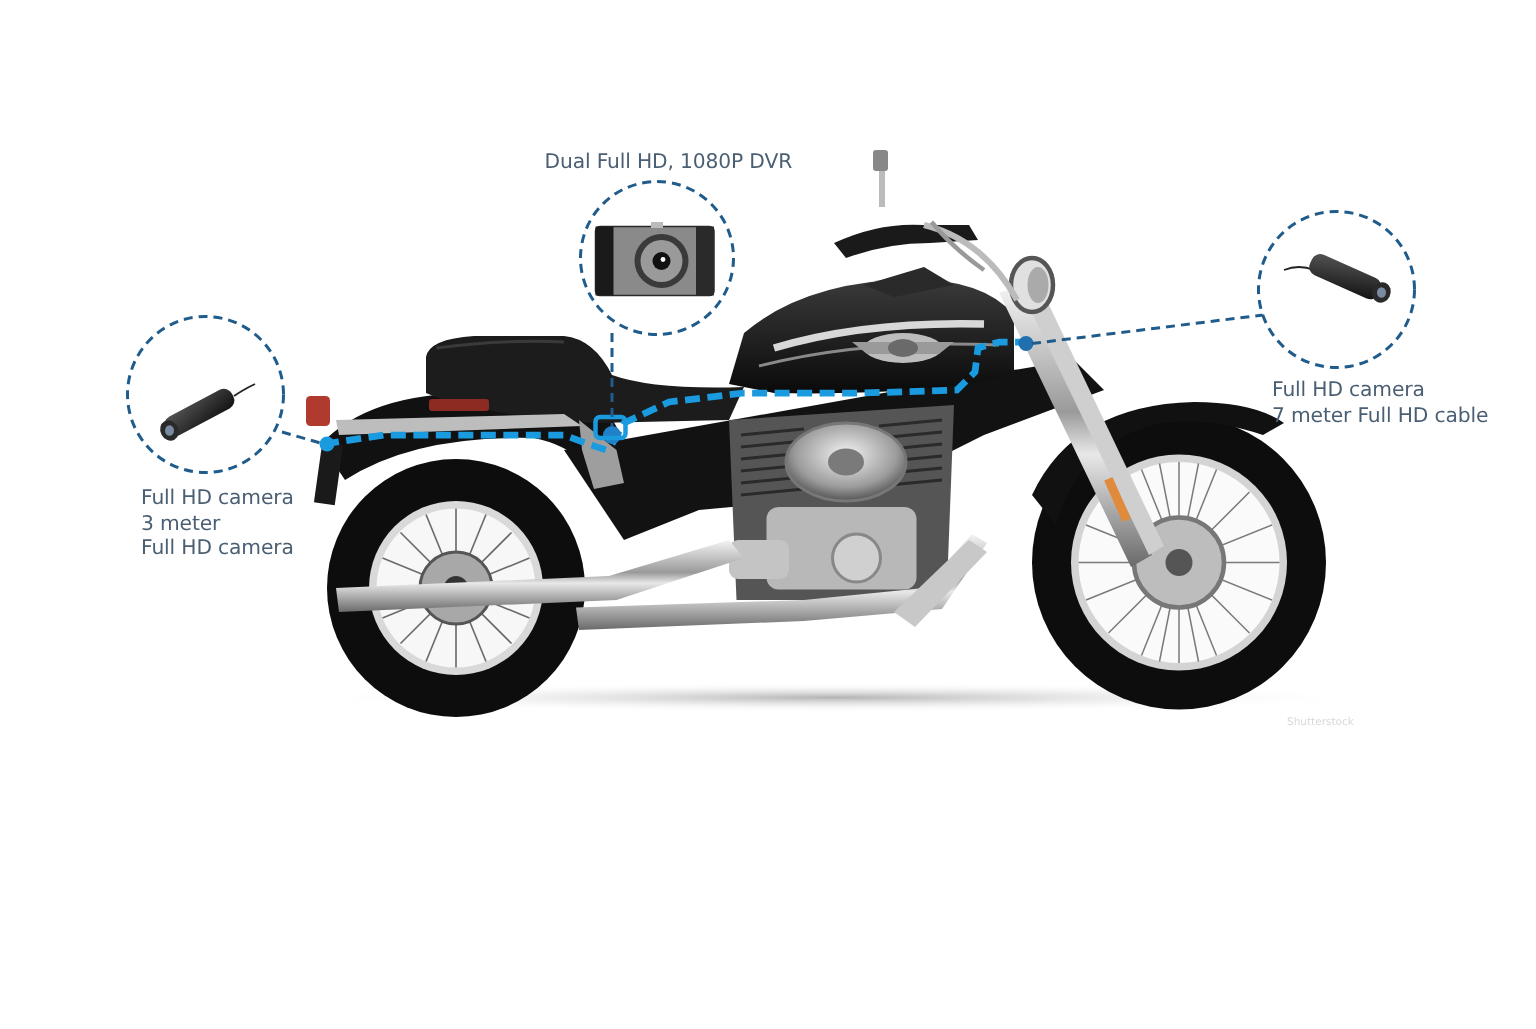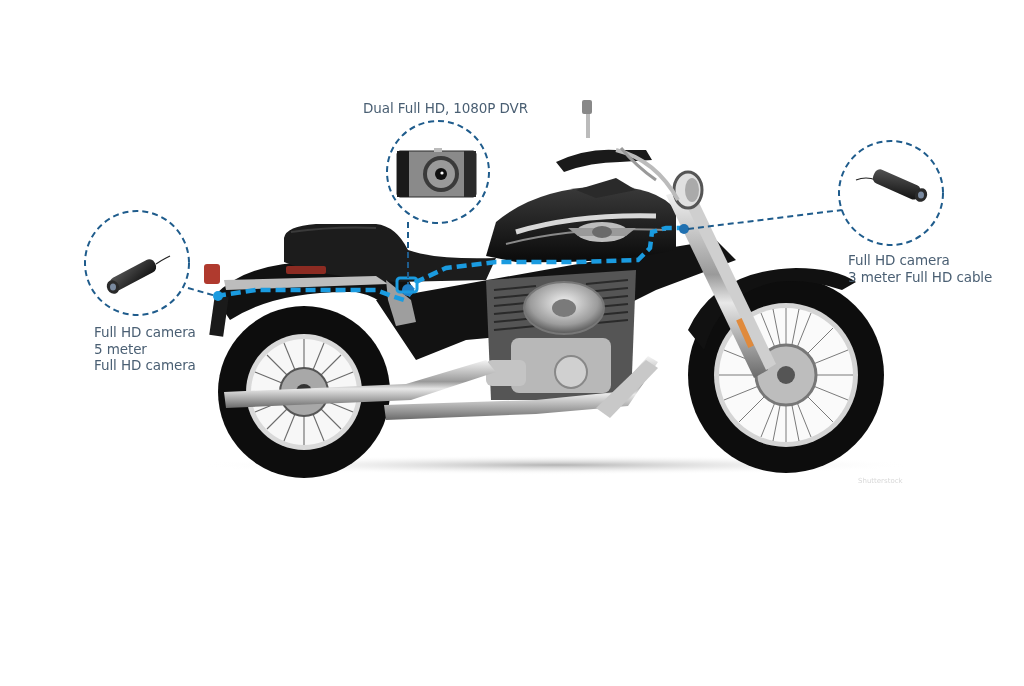--- a/index.html
+++ b/index.html
@@ -211,23 +211,23 @@
       </g>
     </g>
   </svg>
 
   <div class="label" id="lbl-dvr">
     <div>Dual Full HD, 1080P DVR</div>
   </div>
 
   <div class="label" id="lbl-rear">
     <div>Full HD camera</div>
-    <div>5 meter</div>
+    <div>3 meter</div>
     <div>Full HD camera</div>
   </div>
 
   <div class="label" id="lbl-front">
     <div>Full HD camera</div>
-    <div>3 meter Full HD cable</div>
+    <div>7 meter Full HD cable</div>
   </div>
 
   <div class="watermark">Shutterstock</div>
 </div>
 
 </body></html>

